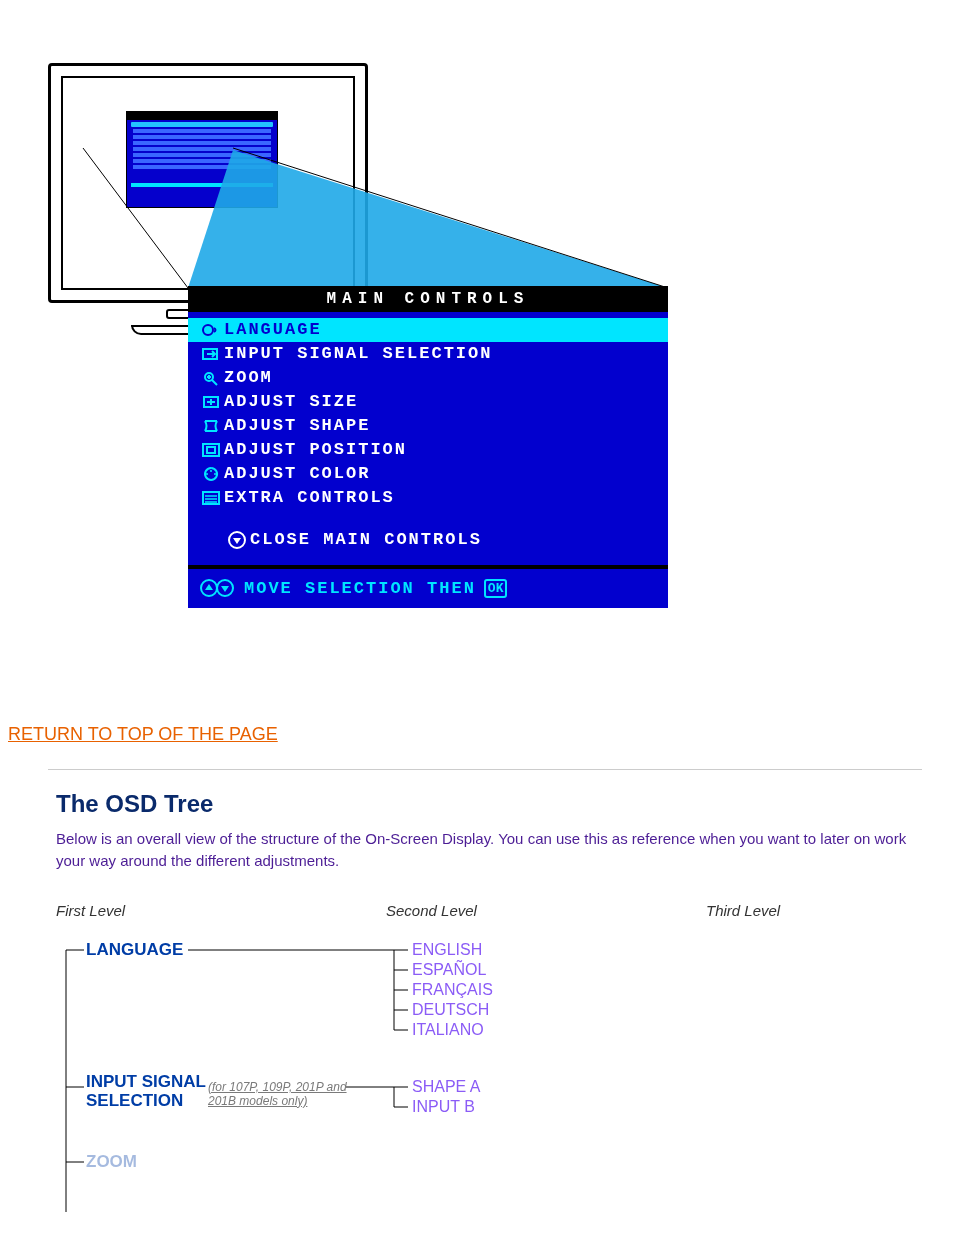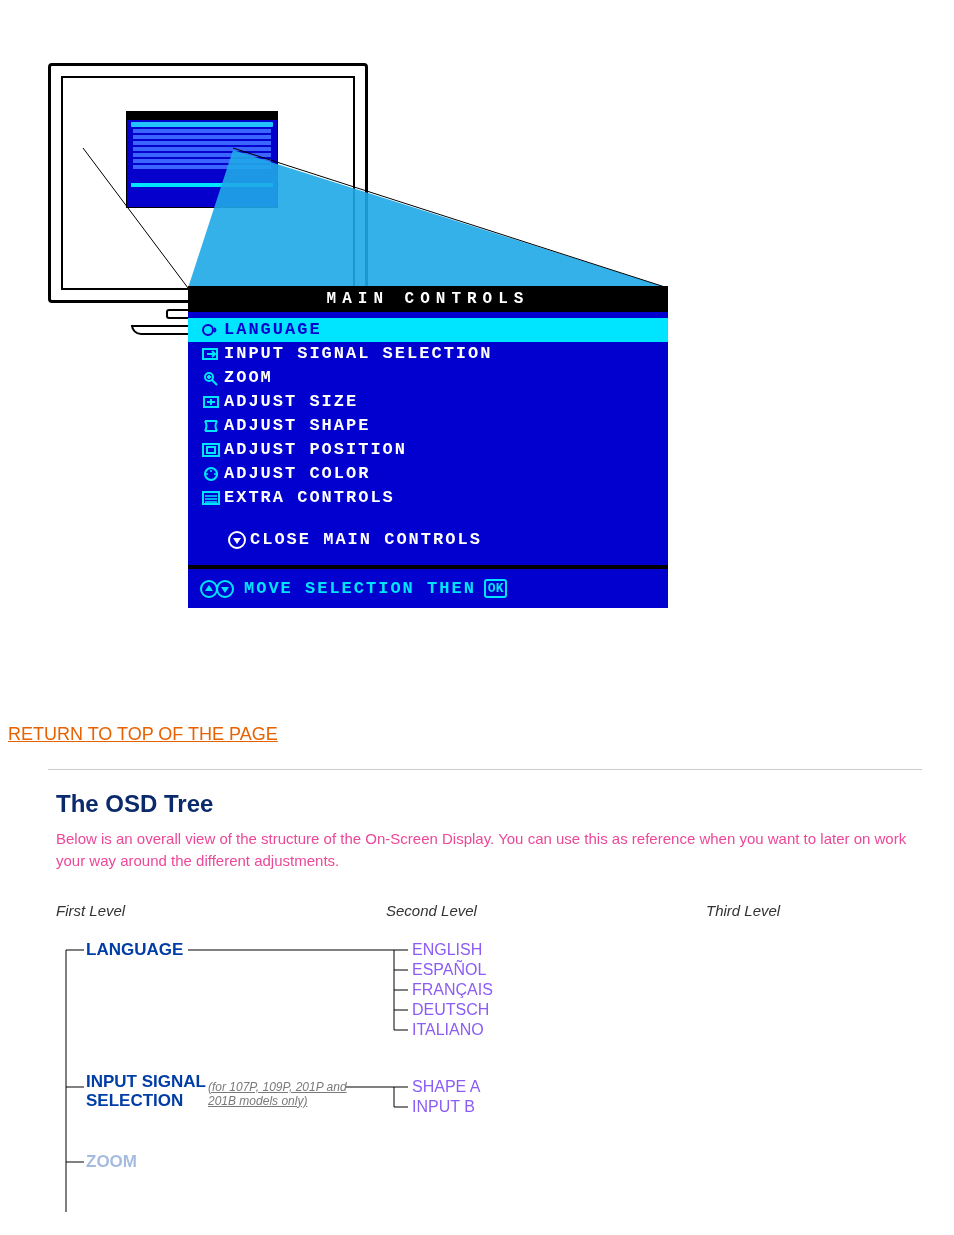--- a/index.html
+++ b/index.html
@@ -20,27 +20,27 @@
   .osd{position:absolute;left:180px;top:278px;width:480px;background:#0200ce;color:#fff;font-family:'Courier New',monospace;font-weight:bold;font-size:17px;letter-spacing:2px;}
   .osd .title{background:#000;color:#fff;text-align:center;padding:4px 0;font-size:16px;letter-spacing:6px;}
   .osd .items{padding:6px 0 0 0;}
   .osd .item{display:flex;align-items:center;padding:1px 10px;line-height:22px;}
   .osd .item.selected{background:#00e5ff;color:#0200ce;}
   .osd .item .icon{width:26px;display:inline-flex;align-items:center;justify-content:center;}
   .osd .item .label{white-space:nowrap;}
   .osd .gap{height:18px;}
   .osd .close-row{display:flex;align-items:center;padding:2px 10px 16px 36px;}
   .osd .close-row .icon{width:26px;display:inline-flex;align-items:center;justify-content:center;}
-  .osd .hint{border-top:4px solid #000;padding:10px 12px;display:flex;align-items:flex-end;color:#00e5ff;}
+  .osd .hint{border-top:4px solid #000;padding:10px 12px;display:flex;align-items:flex-start;color:#00e5ff;}
   .osd .hint .arrows{display:inline-flex;gap:0;}
   .osd .hint .okbox{border:2px solid #00e5ff;border-radius:3px;font-size:13px;letter-spacing:0;padding:0 2px;margin-left:8px;color:#00e5ff;}
   .hr{border:0;border-top:1px solid #ccc;margin:0 40px 20px;}
   .return-link{color:#e86100;font-size:18px;text-decoration:underline;margin:6px 0 24px;}
   .section-title{font-size:24px;font-weight:bold;color:#0a2a6b;margin:12px 48px 10px;}
-  .section-text{font-size:15px;color:#ec4899;margin:0 48px 30px;line-height:1.45;}
+  .section-text{font-size:15px;color:#4c1d95;margin:0 48px 30px;line-height:1.45;}
   
   .tree-area{position:relative;margin:0 48px 0;height:310px;}
   .tree-area .col-head{position:absolute;top:0;font-style:italic;color:#333;font-size:15px;}
   .tree-area .l1{color:#003da6;font-weight:bold;font-size:17px;position:absolute;}
   .tree-area .l2{color:#8b5cf6;font-size:16px;position:absolute;line-height:20px;}
   .tree-area .note{color:#7a7a7a;font-style:italic;font-size:12px;position:absolute;width:140px;line-height:14px;text-decoration:underline;}
   .tree-area svg{position:absolute;left:0;top:0;}
   .icon svg{display:block;}
 </style>
 </head>

